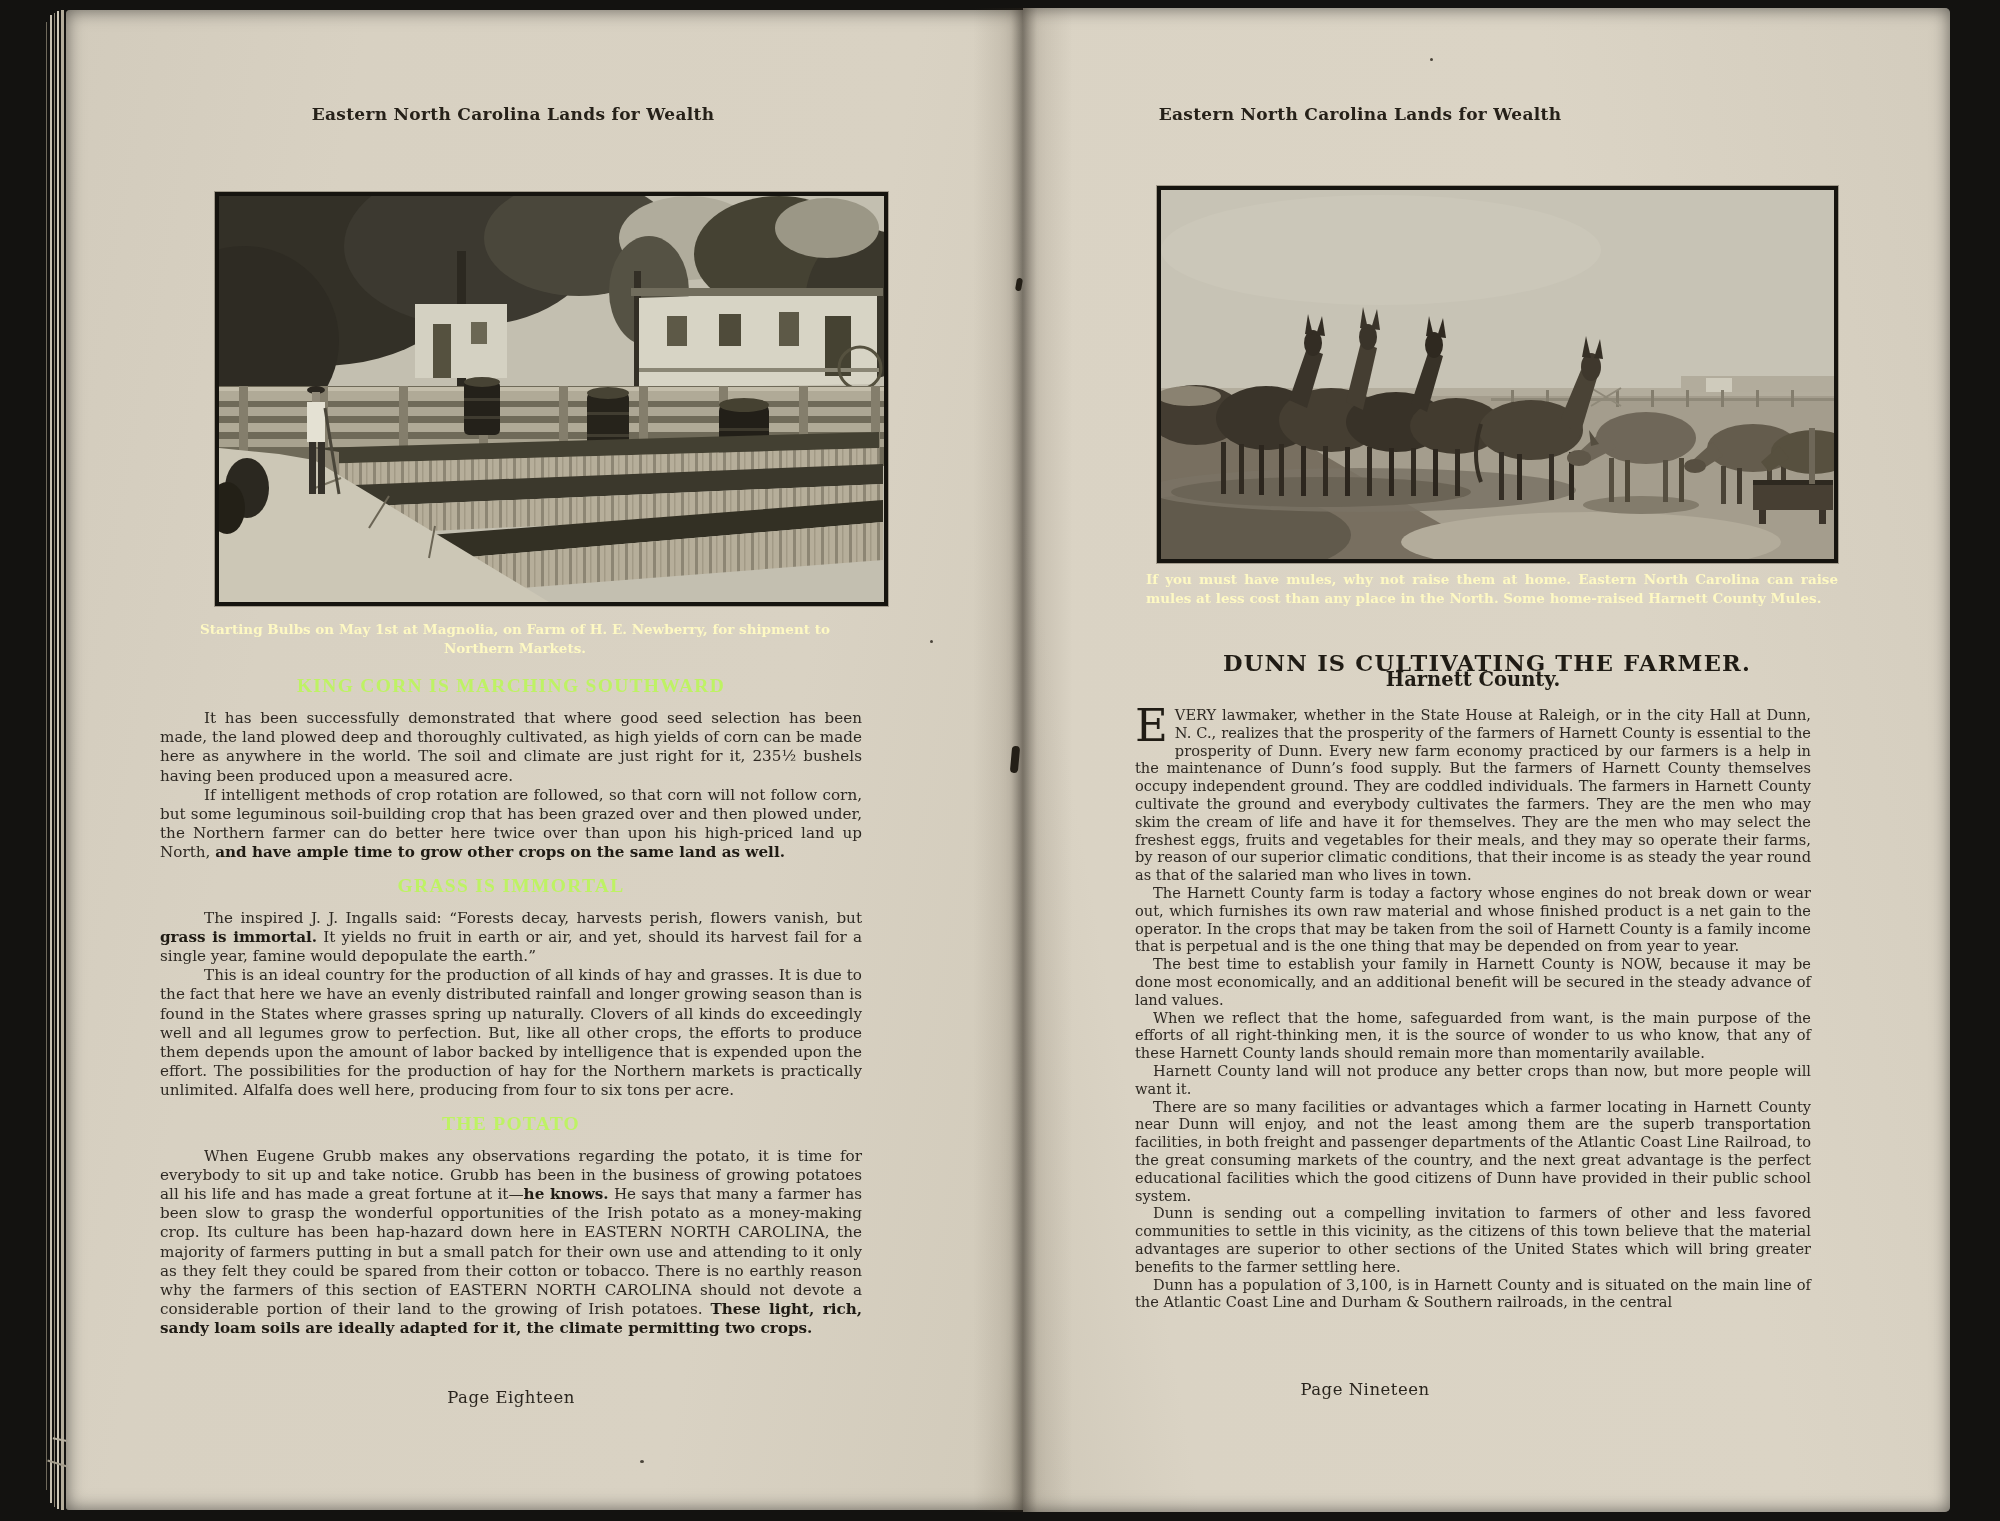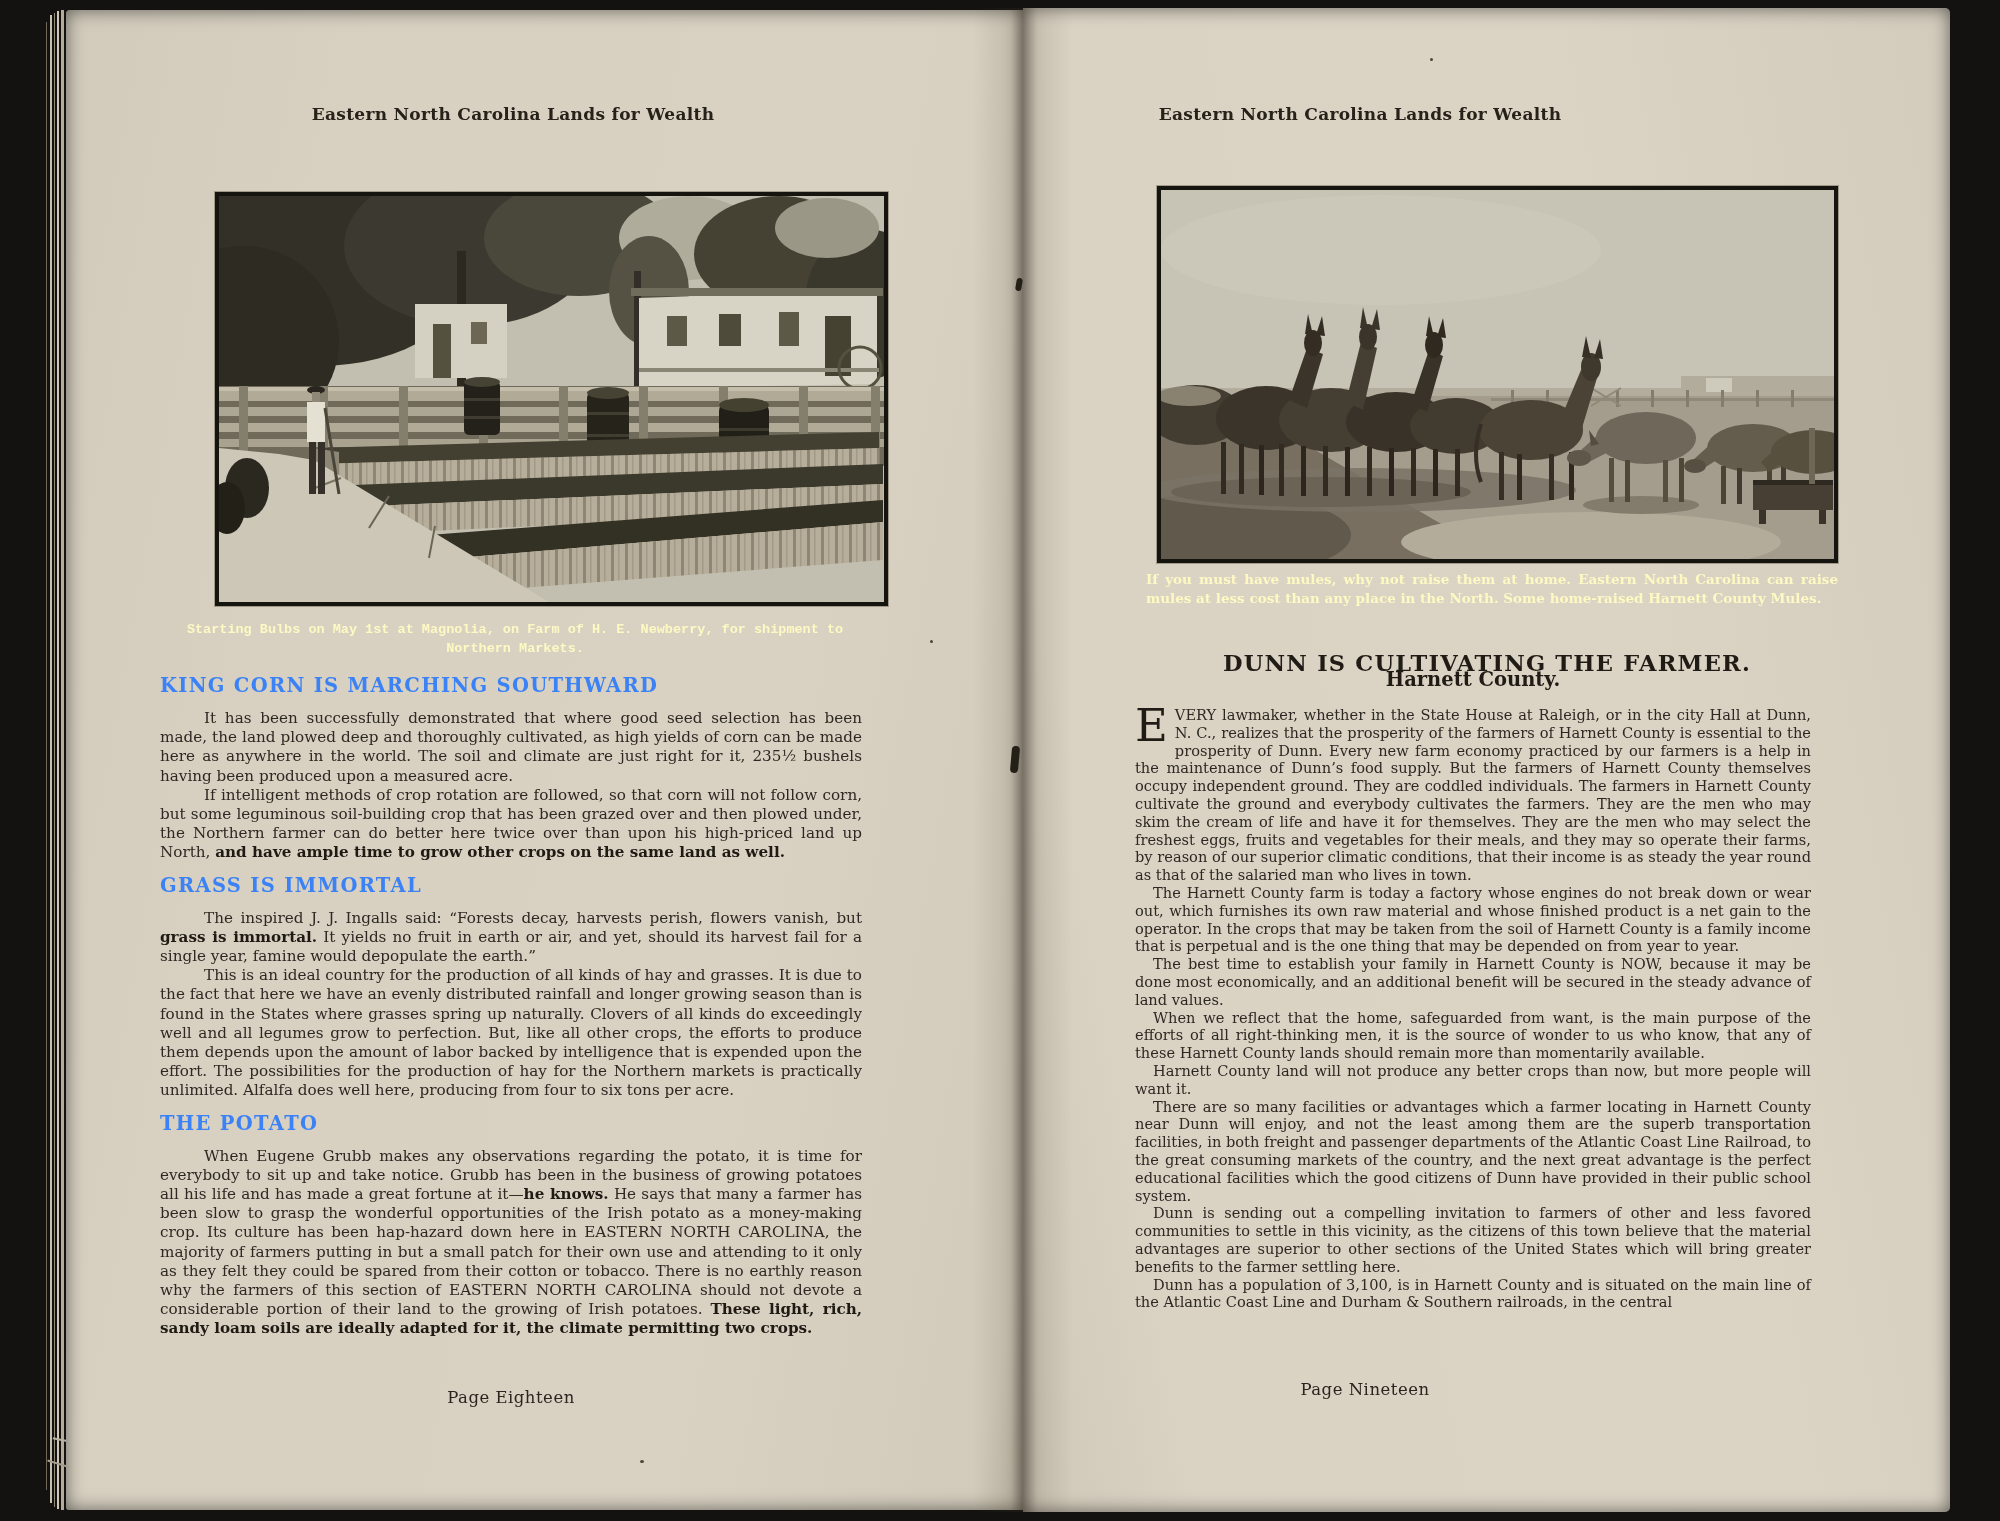--- a/index.html
+++ b/index.html
@@ -18,21 +18,21 @@
   .stitch{position:absolute;background:#241f17;border-radius:4px;}
   .speck{position:absolute;background:#4a443a;border-radius:50%;}
 
   .running-head{position:absolute;font-weight:bold;font-size:17px;line-height:20px;text-align:center;color:#262119;letter-spacing:.3px;}
   .photo-frame{position:absolute;border:4px solid #16140f;background:#c3bfb0;box-shadow:0 0 0 1px rgba(60,52,38,.35);}
   .photo-frame svg{display:block;}
   .caption{position:absolute;font-weight:bold;font-size:13.5px;line-height:19px;color:#fef9c3;}
   .cap-center{text-align:center;}
   .cap-justify{text-align:justify;}
   .col{position:absolute;}
-  h2.sect{font-size:19.5px;line-height:23px;font-weight:bold;letter-spacing:1.3px;text-align:left;color:#3b82f6;margin:0 0 12px 0;}
+  h2.sect{font-size:19.5px;line-height:23px;font-weight:bold;letter-spacing:1.3px;text-align:center;color:#bef264;margin:0 0 12px 0;font-family:Liberation Serif, serif;}
   h2.mid{margin:11px 0 12px 0;}
   h2.main-head{position:absolute;font-size:22.5px;line-height:26px;font-weight:bold;letter-spacing:1.2px;text-align:center;color:#201c15;margin:14px;}
   h3.sub-head{position:absolute;font-size:19.5px;line-height:23px;font-weight:bold;text-align:center;color:#201c15;margin:0;}
   .col-left p{font-size:15.2px;line-height:19.2px;text-align:justify;text-indent:44px;margin:0;}
   .col-right p{font-size:14.6px;line-height:17.8px;text-align:justify;text-indent:18px;margin:0;}
   .col-right p.first{text-indent:0;}
   .dropcap{float:left;font-size:45px;line-height:34px;padding:3px 7px 0 0;color:#201c15;}
   .page-num{position:absolute;font-size:16.5px;text-align:center;color:#2a251e;letter-spacing:.5px;}
   b{color:#1f1b14;}
 </style>
@@ -143,21 +143,21 @@
         <ellipse cx="97" cy="194" rx="9" ry="4" fill="#2a261f"></ellipse>
         <rect x="93" y="196" width="8" height="10" fill="#8f8878"></rect>
         <rect x="88" y="206" width="18" height="40" fill="#e4e1d3"></rect>
         <rect x="90" y="246" width="7" height="52" fill="#35312a"></rect>
         <rect x="99" y="246" width="7" height="52" fill="#35312a"></rect>
         <line x1="106" y1="212" x2="120" y2="298" stroke="#4a463a" stroke-width="3"></line>
       </g>
     </svg>
   </div>
 
-  <div class="caption cap-center" style="left:168px;top:620px;width:694px;font-family:Liberation Mono, monospace;">Starting Bulbs on May 1st at Magnolia, on Farm of H. E. Newberry, for shipment to Northern Markets.</div>
+  <div class="caption cap-center" style="left:168px;top:620px;width:694px;">Starting Bulbs on May 1st at Magnolia, on Farm of H. E. Newberry, for shipment to Northern Markets.</div>
 
   <div class="col col-left" style="left:160px;top:674px;width:702px;">
     <h2 class="sect">KING CORN IS MARCHING SOUTHWARD</h2>
     <p><span>It has been successfully demonstrated that where good seed selection has been made, the land plowed deep and thoroughly cultivated, as high yields of corn can be made here as anywhere in the world.  The soil and climate are just right for it, 235½ bushels having been produced upon a measured acre.</span></p>
     <p><span>If intelligent methods of crop rotation are followed, so that corn will not follow corn, but some leguminous soil-building crop that has been grazed over and then plowed under, the Northern farmer can do better here twice over than upon his high-priced land up North, </span><b>and have ample time to grow other crops on the same land as well.</b></p>
     <h2 class="sect mid">GRASS IS IMMORTAL</h2>
     <p><span>The inspired J. J. Ingalls said:  “Forests decay, harvests perish, flowers vanish, but </span><b>grass is immortal.</b><span>  It yields no fruit in earth or air, and yet, should its harvest fail for a single year, famine would depopulate the earth.”</span></p>
     <p><span>This is an ideal country for the production of all kinds of hay and grasses. It is due to the fact that here we have an evenly distributed rainfall and longer growing season than is found in the States where grasses spring up naturally. Clovers of all kinds do exceedingly well and all legumes grow to perfection.  But, like all other crops, the efforts to produce them depends upon the amount of labor backed by intelligence that is expended upon the effort.  The possibilities for the production of hay for the Northern markets is practically unlimited.  Alfalfa does well here, producing from four to six tons per acre.</span></p>
     <h2 class="sect mid">THE POTATO</h2>
     <p><span>When Eugene Grubb makes any observations regarding the potato, it is time for everybody to sit up and take notice.  Grubb has been in the business of growing potatoes all his life and has made a great fortune at it—</span><b>he knows.</b><span>  He says that many a farmer has been slow to grasp the wonderful opportunities of the Irish potato as a money-making crop.  Its culture has been hap-hazard down here in EASTERN NORTH CAROLINA, the majority of farmers putting in but a small patch for their own use and attending to it only as they felt they could be spared from their cotton or tobacco.  There is no earthly reason why the farmers of this section of EASTERN NORTH CAROLINA should not devote a considerable portion of their land to the growing of Irish potatoes.  </span><b>These light, rich, sandy loam soils are ideally adapted for it, the climate permitting two crops.</b></p>

